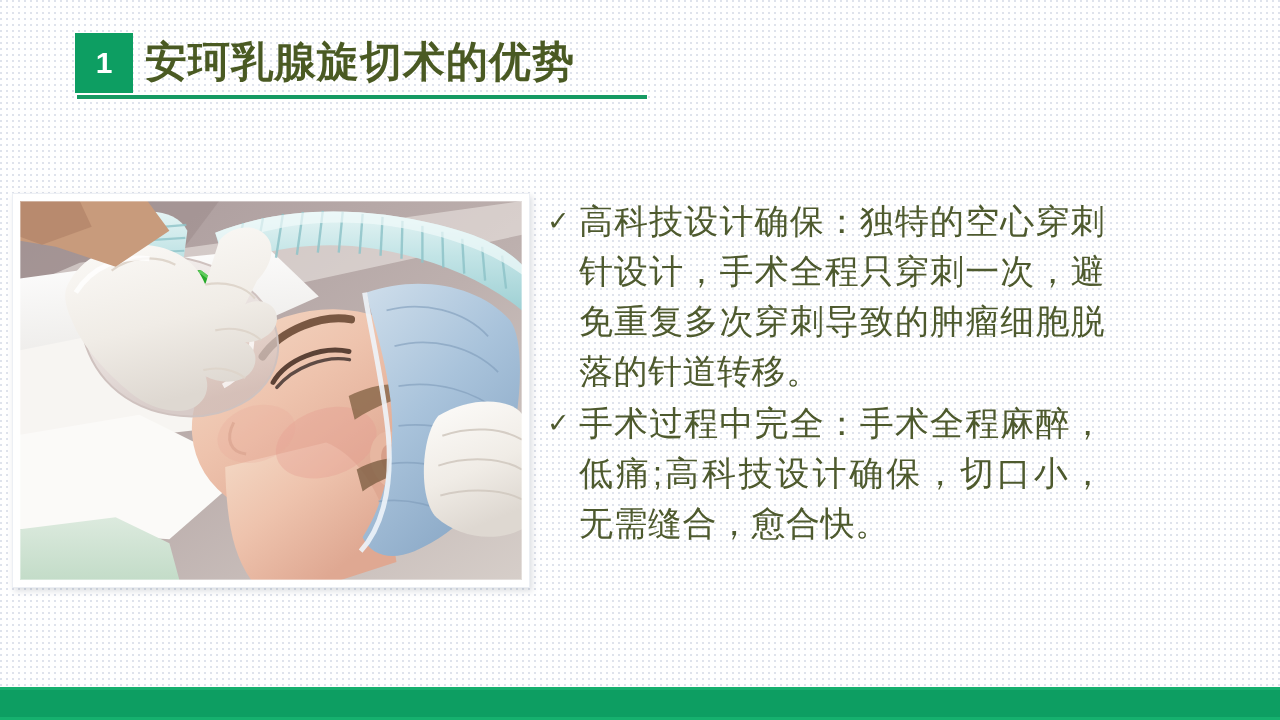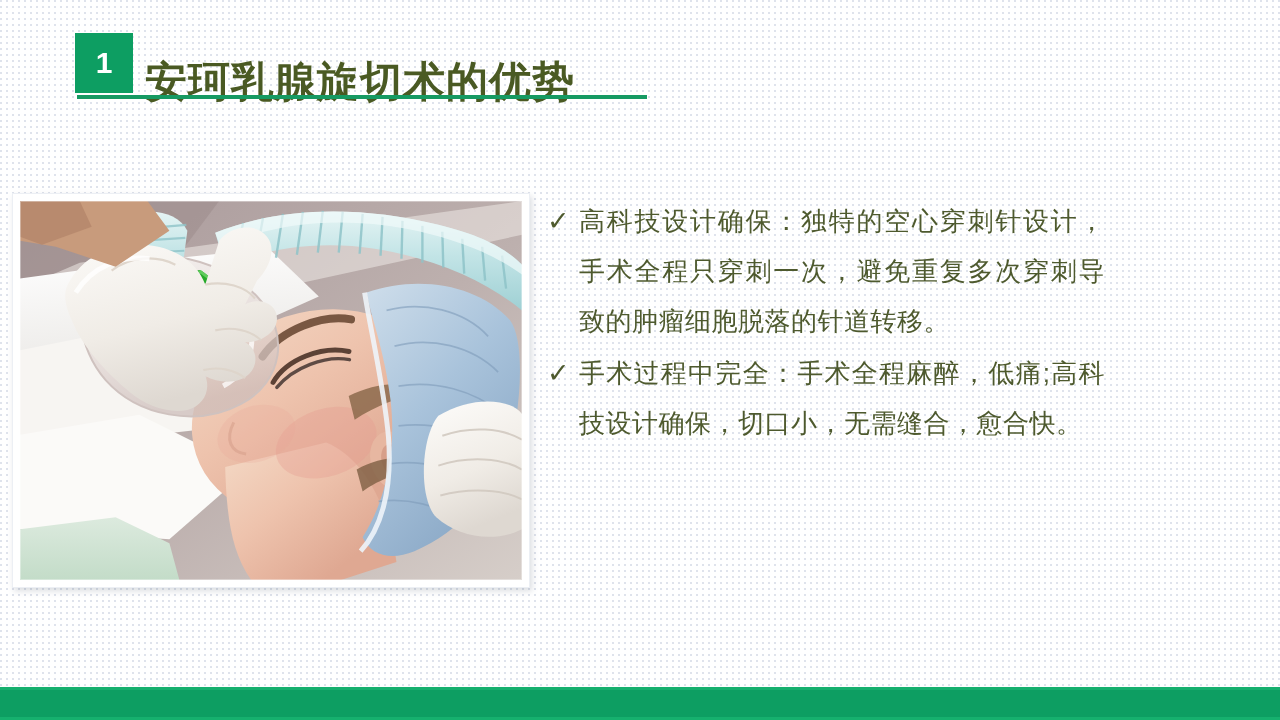--- a/index.html
+++ b/index.html
@@ -55,21 +55,20 @@
   .title {
     position: absolute;
     left: 70px;
     top: -2px;
     font-size: 42px;
     font-weight: bold;
     color: #4a5a23;
     letter-spacing: 1px;
     line-height: 62px;
     white-space: nowrap;
-    margin-top: 20px;
   }
   .title-rule {
     position: absolute;
     left: 2px;
     top: 62px;
     width: 570px;
     height: 4px;
     background: #169a63;
   }
 
@@ -109,21 +108,21 @@
   }
   .bullet-mark {
     position: absolute;
     left: 2px;
     top: 0;
     font-size: 27px;
     line-height: 50px;
     color: #4e5a2e;
   }
   .bullet-text {
-    font-size: 26px;
+    font-size: 34px;
     line-height: 50px;
     color: #4e5a2e;
     text-align: justify;
     text-align-last: left;
     letter-spacing: 0.5px;
   }
 
   
   .footer-bar {
     position: absolute;

